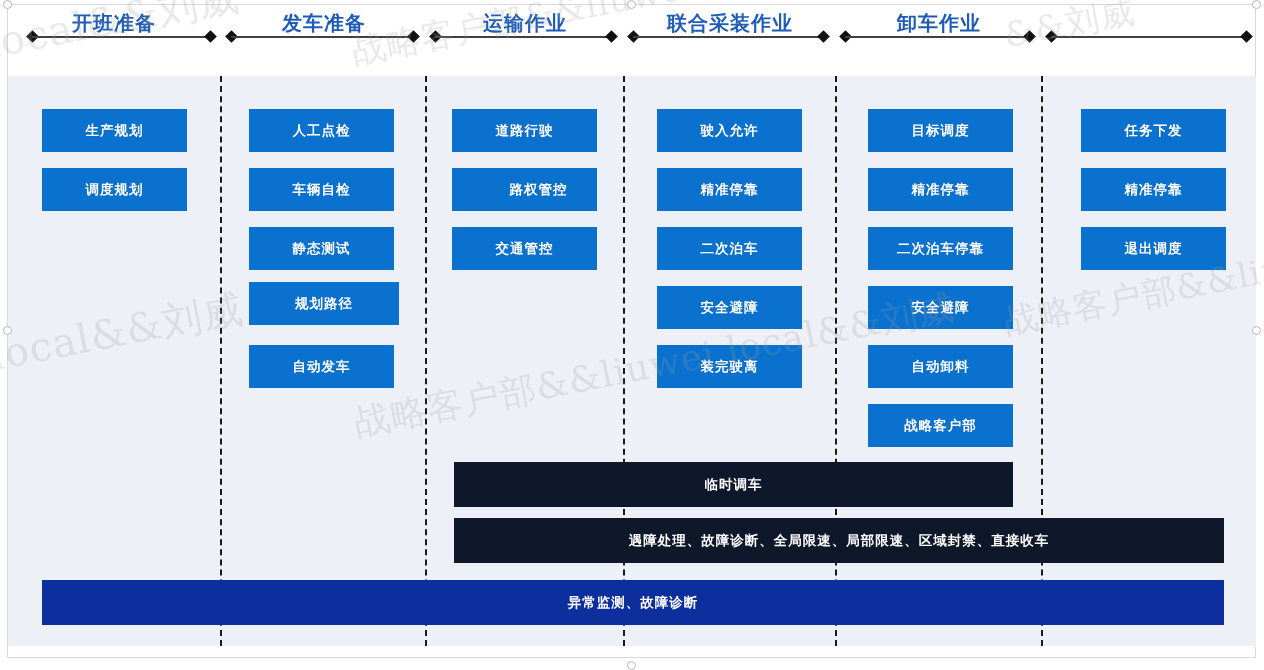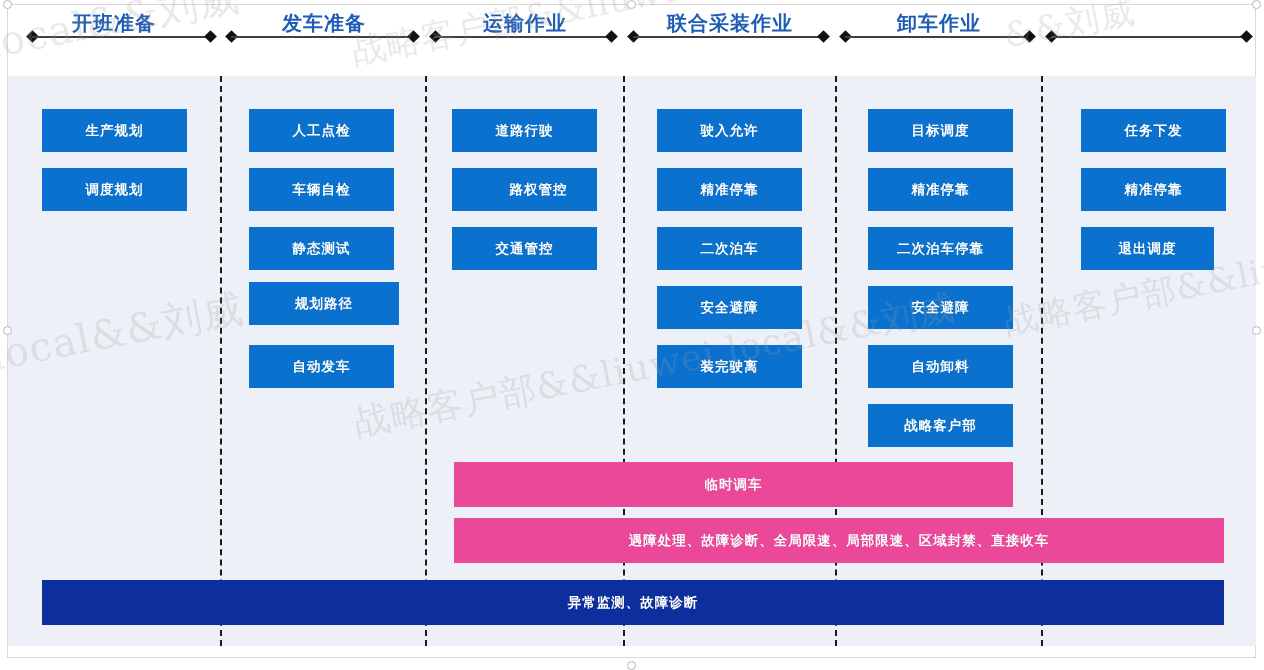--- a/index.html
+++ b/index.html
@@ -151,21 +151,21 @@
     font-size: 13.5px;
     font-weight: bold;
     letter-spacing: 1px;
     display: flex;
     align-items: center;
     justify-content: center;
     box-sizing: border-box;
     z-index: 14;
     text-shadow: 0 0 1px rgba(0,0,0,0.18);
   }
-  .bar-orange { background: #ec4899; }
+  .bar-orange { background: #0f172a; }
   .bar-navy   { background: #0d2f9e; }
 </style>
 </head>
 <body>
 
 <div id="canvas">
 
   <div id="slide-frame"></div>
   <div class="frame-handle" style="left:3px;  top:0px;"></div>
   <div class="frame-handle" style="left:627px;top:0px;"></div>
@@ -278,20 +278,20 @@
     <div class="pbox" style="left:0; top:168px; width:145px;">精准停靠</div>
     <div class="pbox" style="left:0; top:227px; width:145px;">二次泊车停靠</div>
     <div class="pbox" style="left:0; top:286px; width:145px;">安全避障</div>
     <div class="pbox" style="left:0; top:345px; width:145px;">自动卸料</div>
     <div class="pbox" style="left:0; top:404px; width:145px;">战略客户部</div>
   </div>
 
   <div class="col" style="left:1081px; width:145px;">
     <div class="pbox" style="left:0; top:109px; width:145px;">任务下发</div>
     <div class="pbox" style="left:0; top:168px; width:145px;">精准停靠</div>
-    <div class="pbox" style="left:0; top:227px; width:133px;">退出调度</div>
+    <div class="pbox" style="left:0; top:227px; width:145px;">退出调度</div>
   </div>
 
   <div class="wbar bar-orange" style="left:454px; top:462px; width:559px; height:45px;">临时调车</div>
   <div class="wbar bar-orange" style="left:454px; top:518px; width:770px; height:45px;">遇障处理、故障诊断、全局限速、局部限速、区域封禁、直接收车</div>
   <div class="wbar bar-navy" style="left:42px; top:580px; width:1182px; height:45px;">异常监测、故障诊断</div>
 
 </div>
 
 </body></html>

